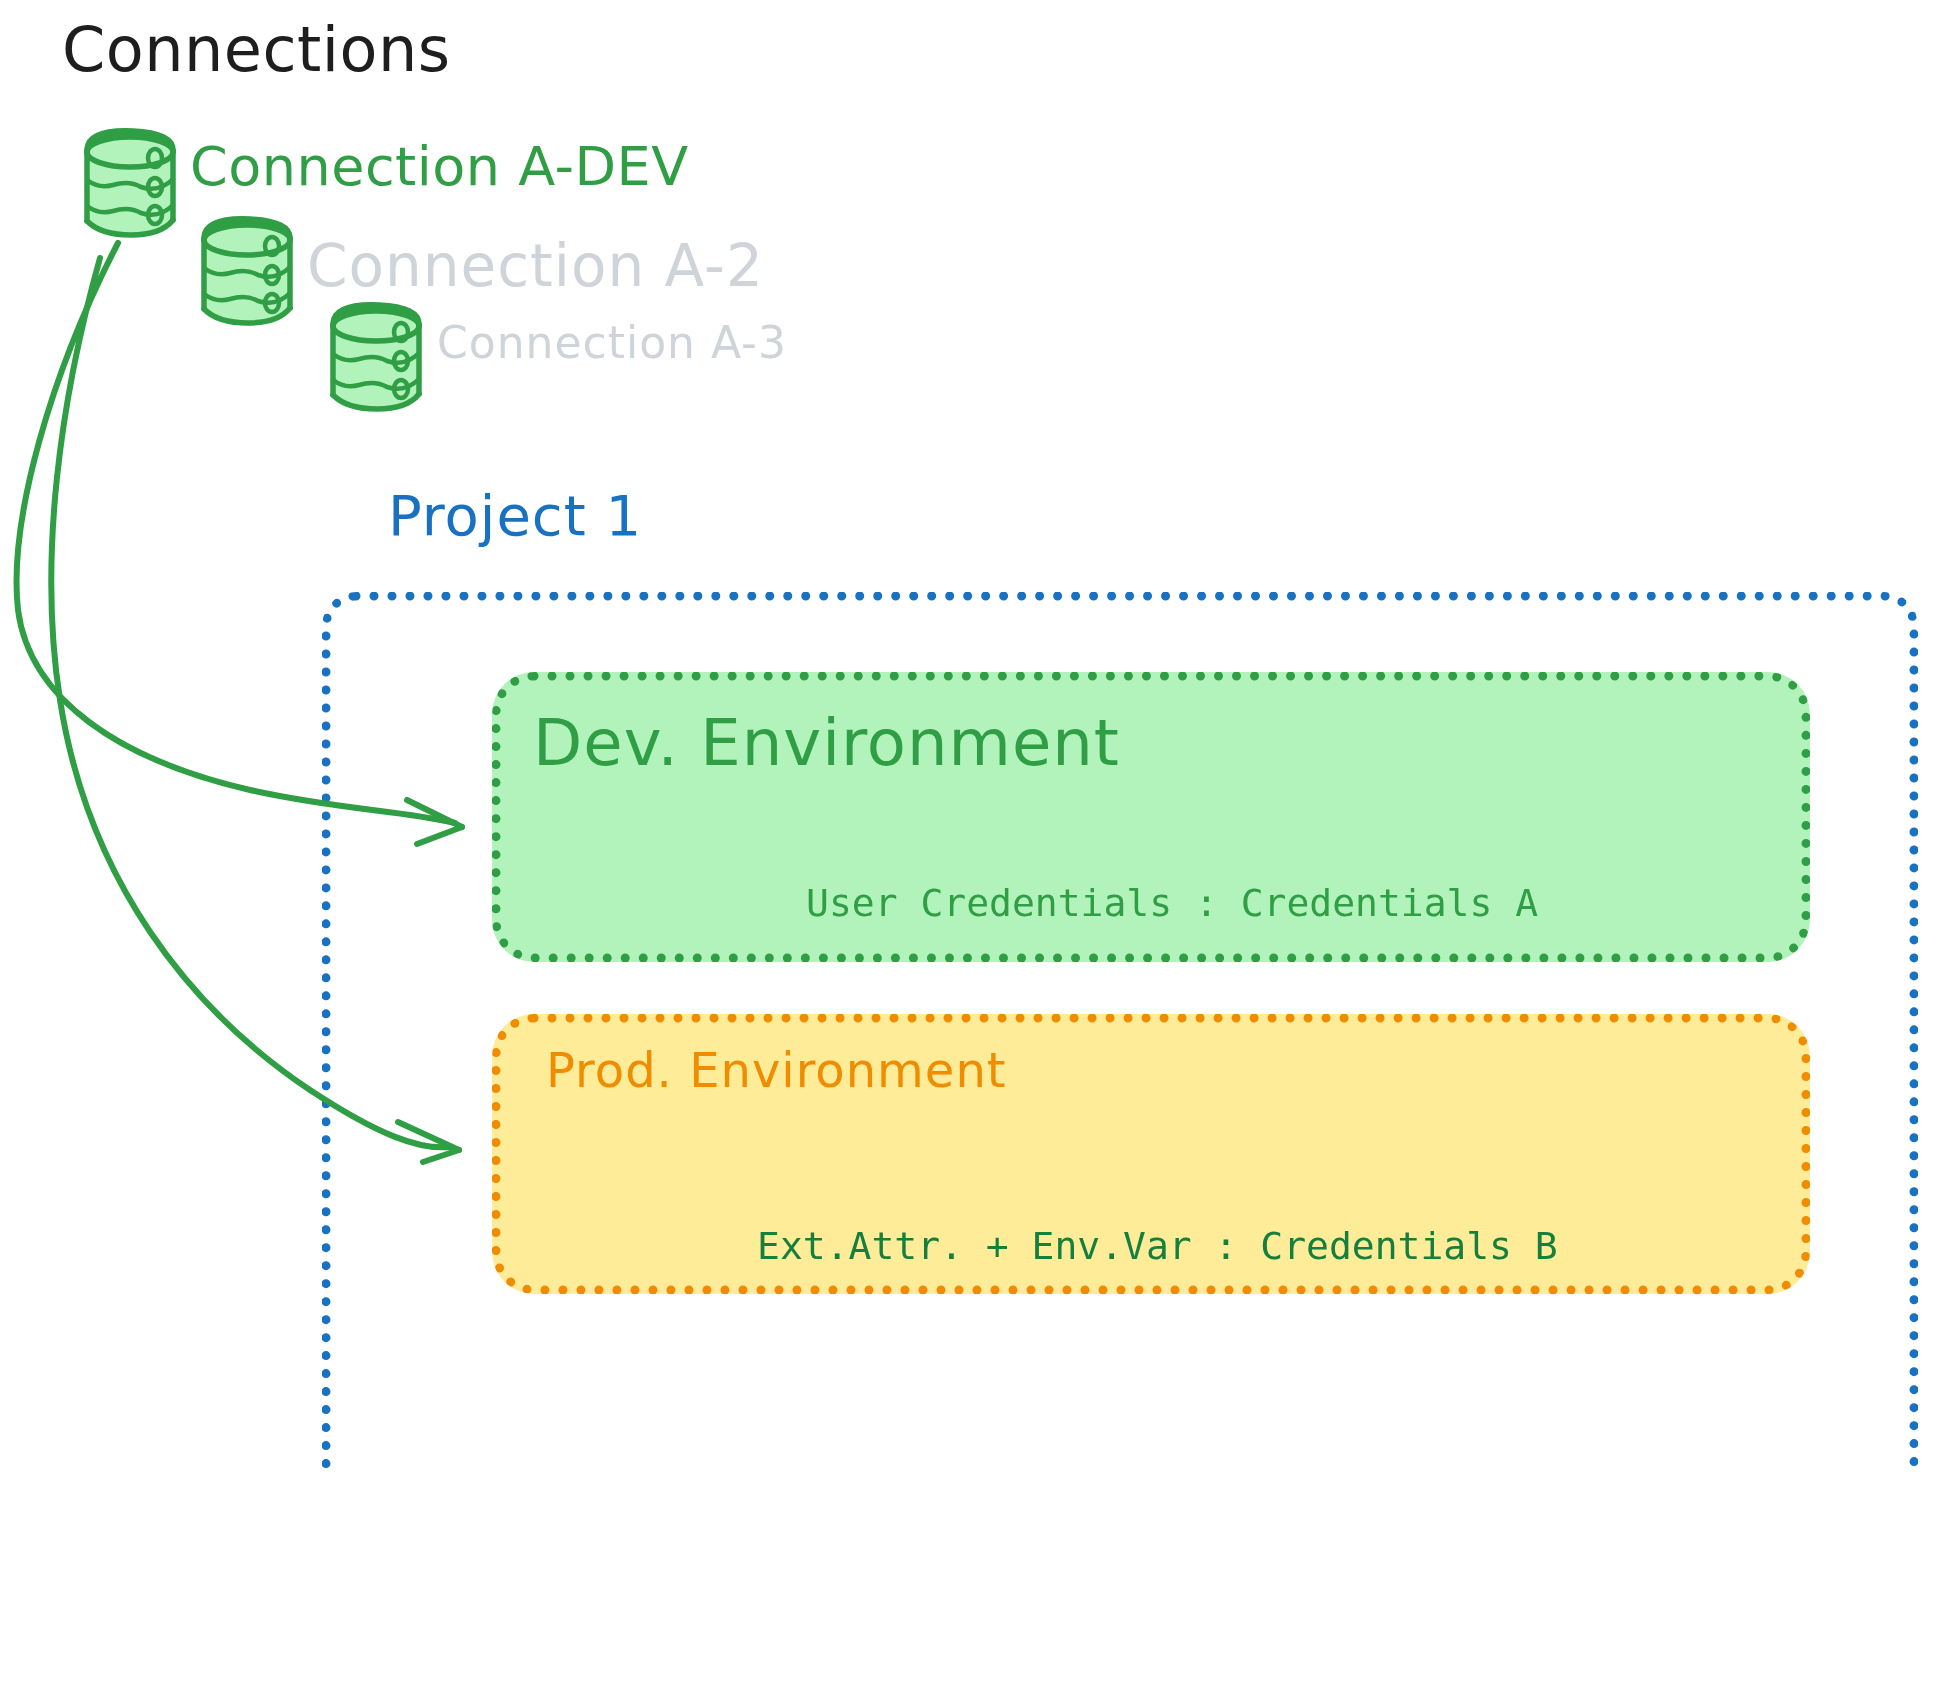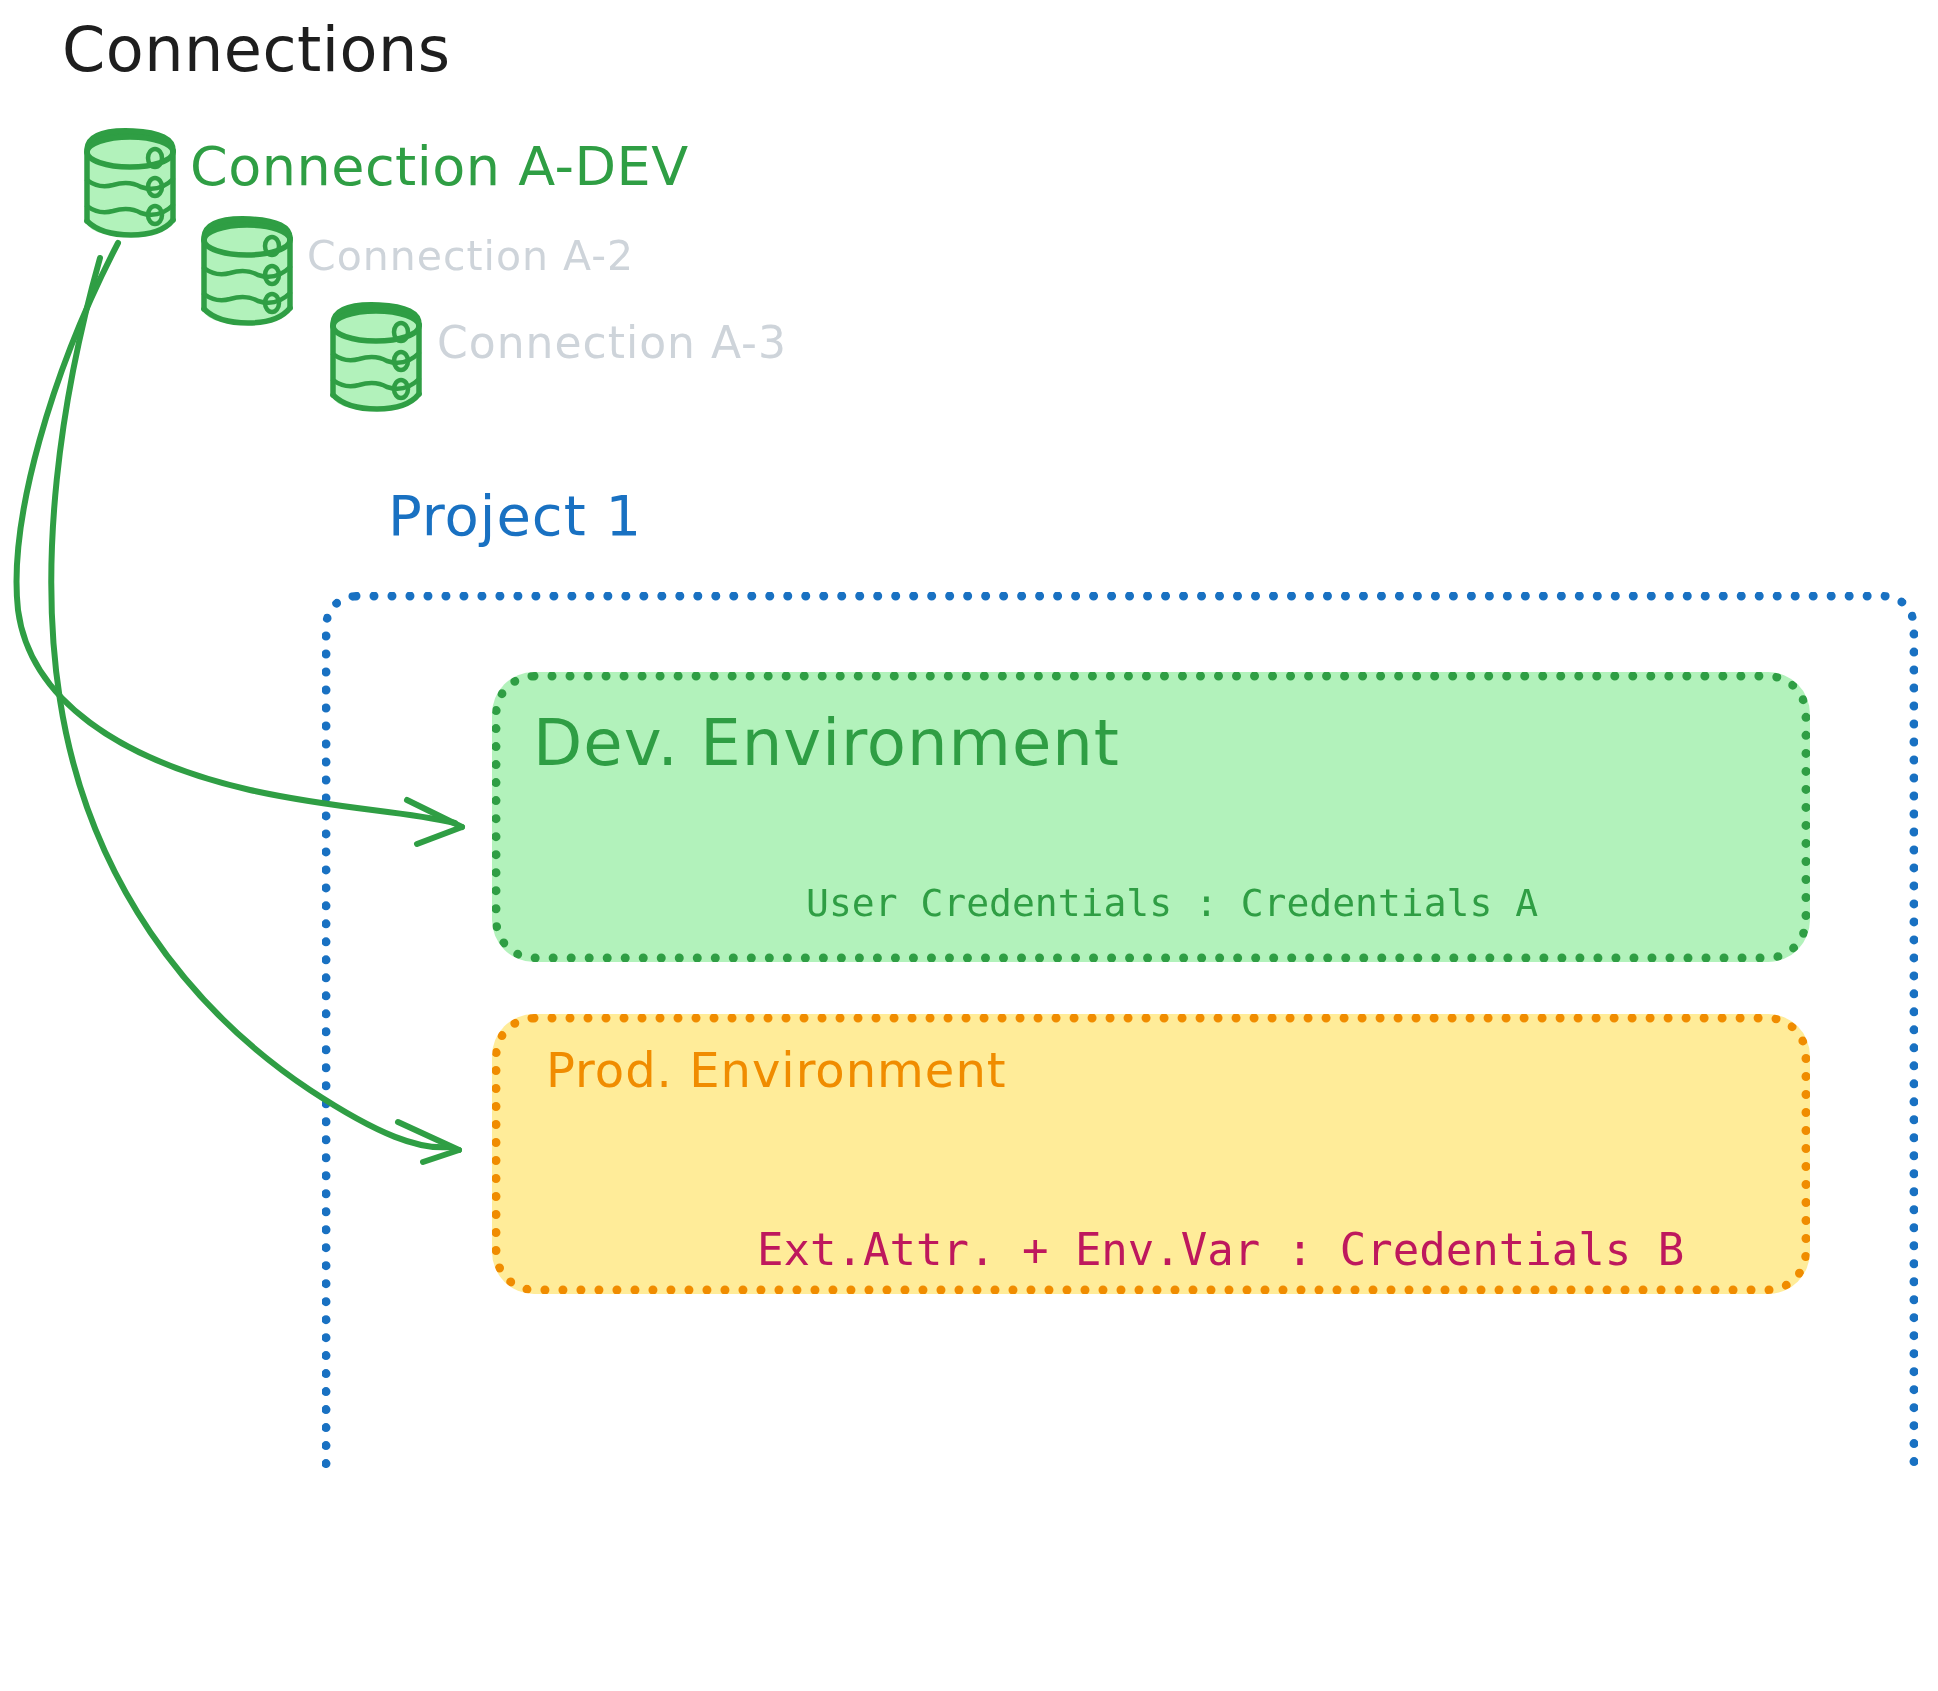--- a/index.html
+++ b/index.html
@@ -51,21 +51,21 @@
   #label-conn-a-dev {
     left: 190px;
     top: 136px;
     font-size: 54px;
     color: #2f9e44;
     letter-spacing: 0.5px;
   }
   #label-conn-a-2 {
     left: 307px;
     top: 233px;
-    font-size: 41px;
+    font-size: 58px;
     color: #ced4da;
     letter-spacing: 1px;
   }
   #label-conn-a-3 {
     left: 437px;
     top: 318px;
     font-size: 44px;
     color: #ced4da;
     letter-spacing: 1px;
   }
@@ -99,22 +99,22 @@
   }
   #prod-line-1 {
     left: 757px;
     top: 1178px;
     font-size: 38px;
     color: #e03131;
   }
   #prod-line-2 {
     left: 757px;
     top: 1225px;
-    font-size: 44px;
-    color: #be185d;
+    font-size: 38px;
+    color: #15803d;
   }
 
   
   .box {
     position: absolute;
     box-sizing: border-box;
   }
   #project-box {
     left: 322px;
     top: 592px;

